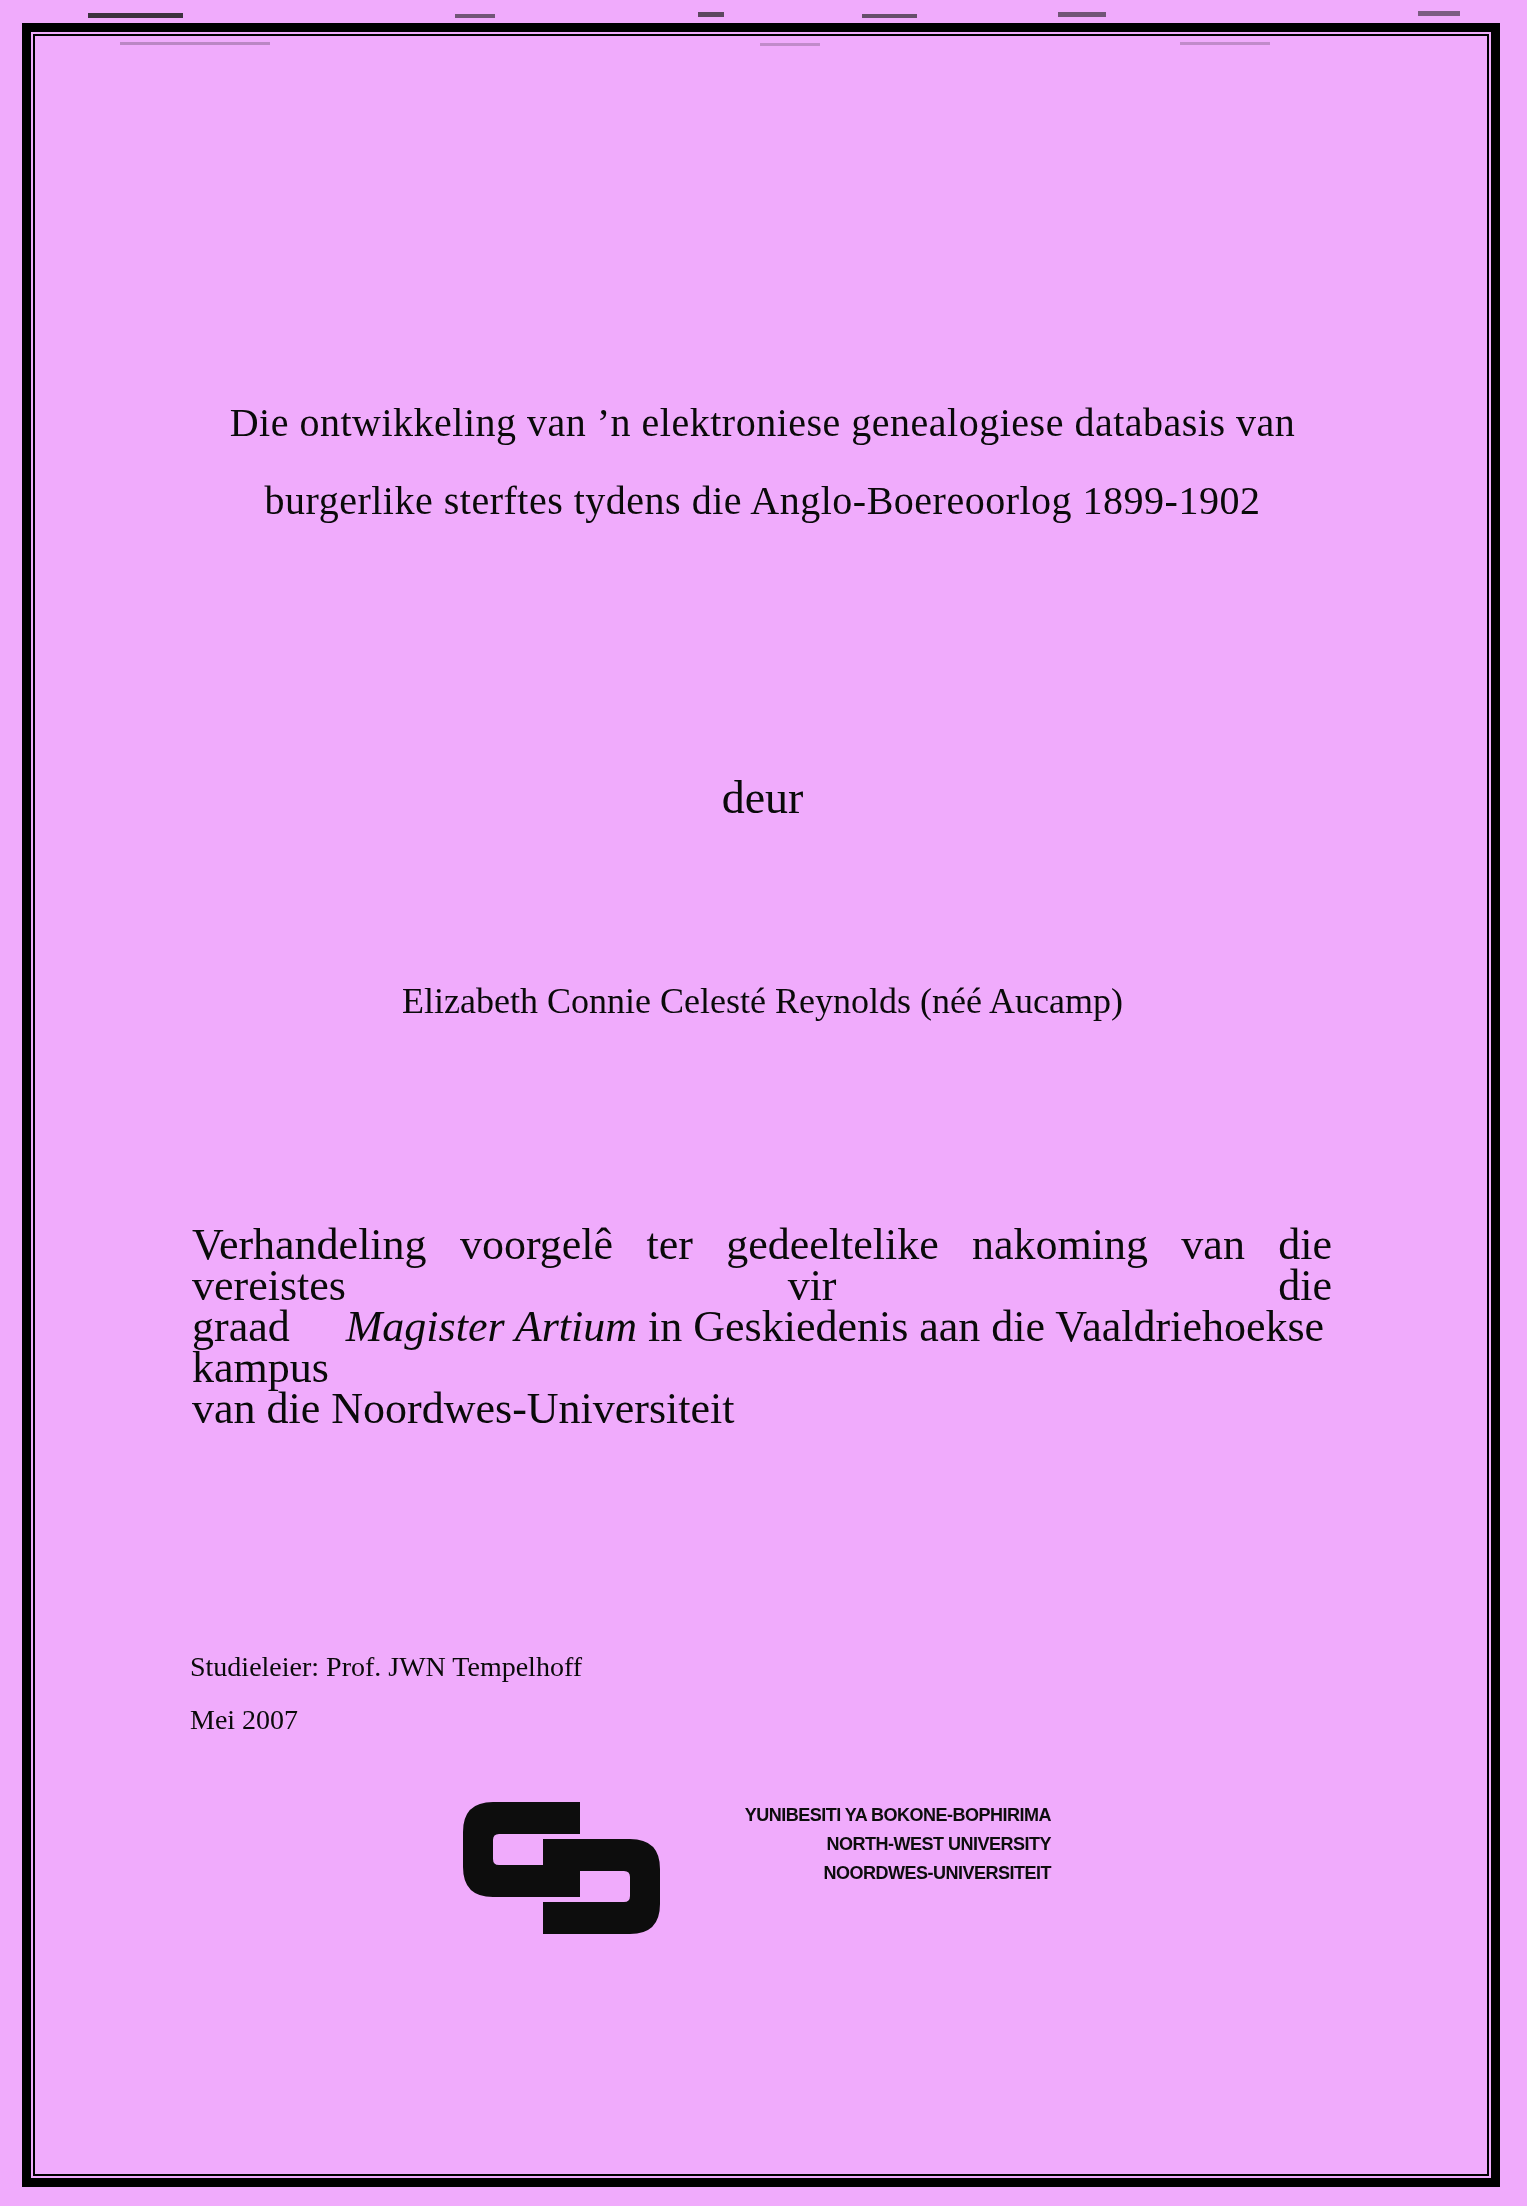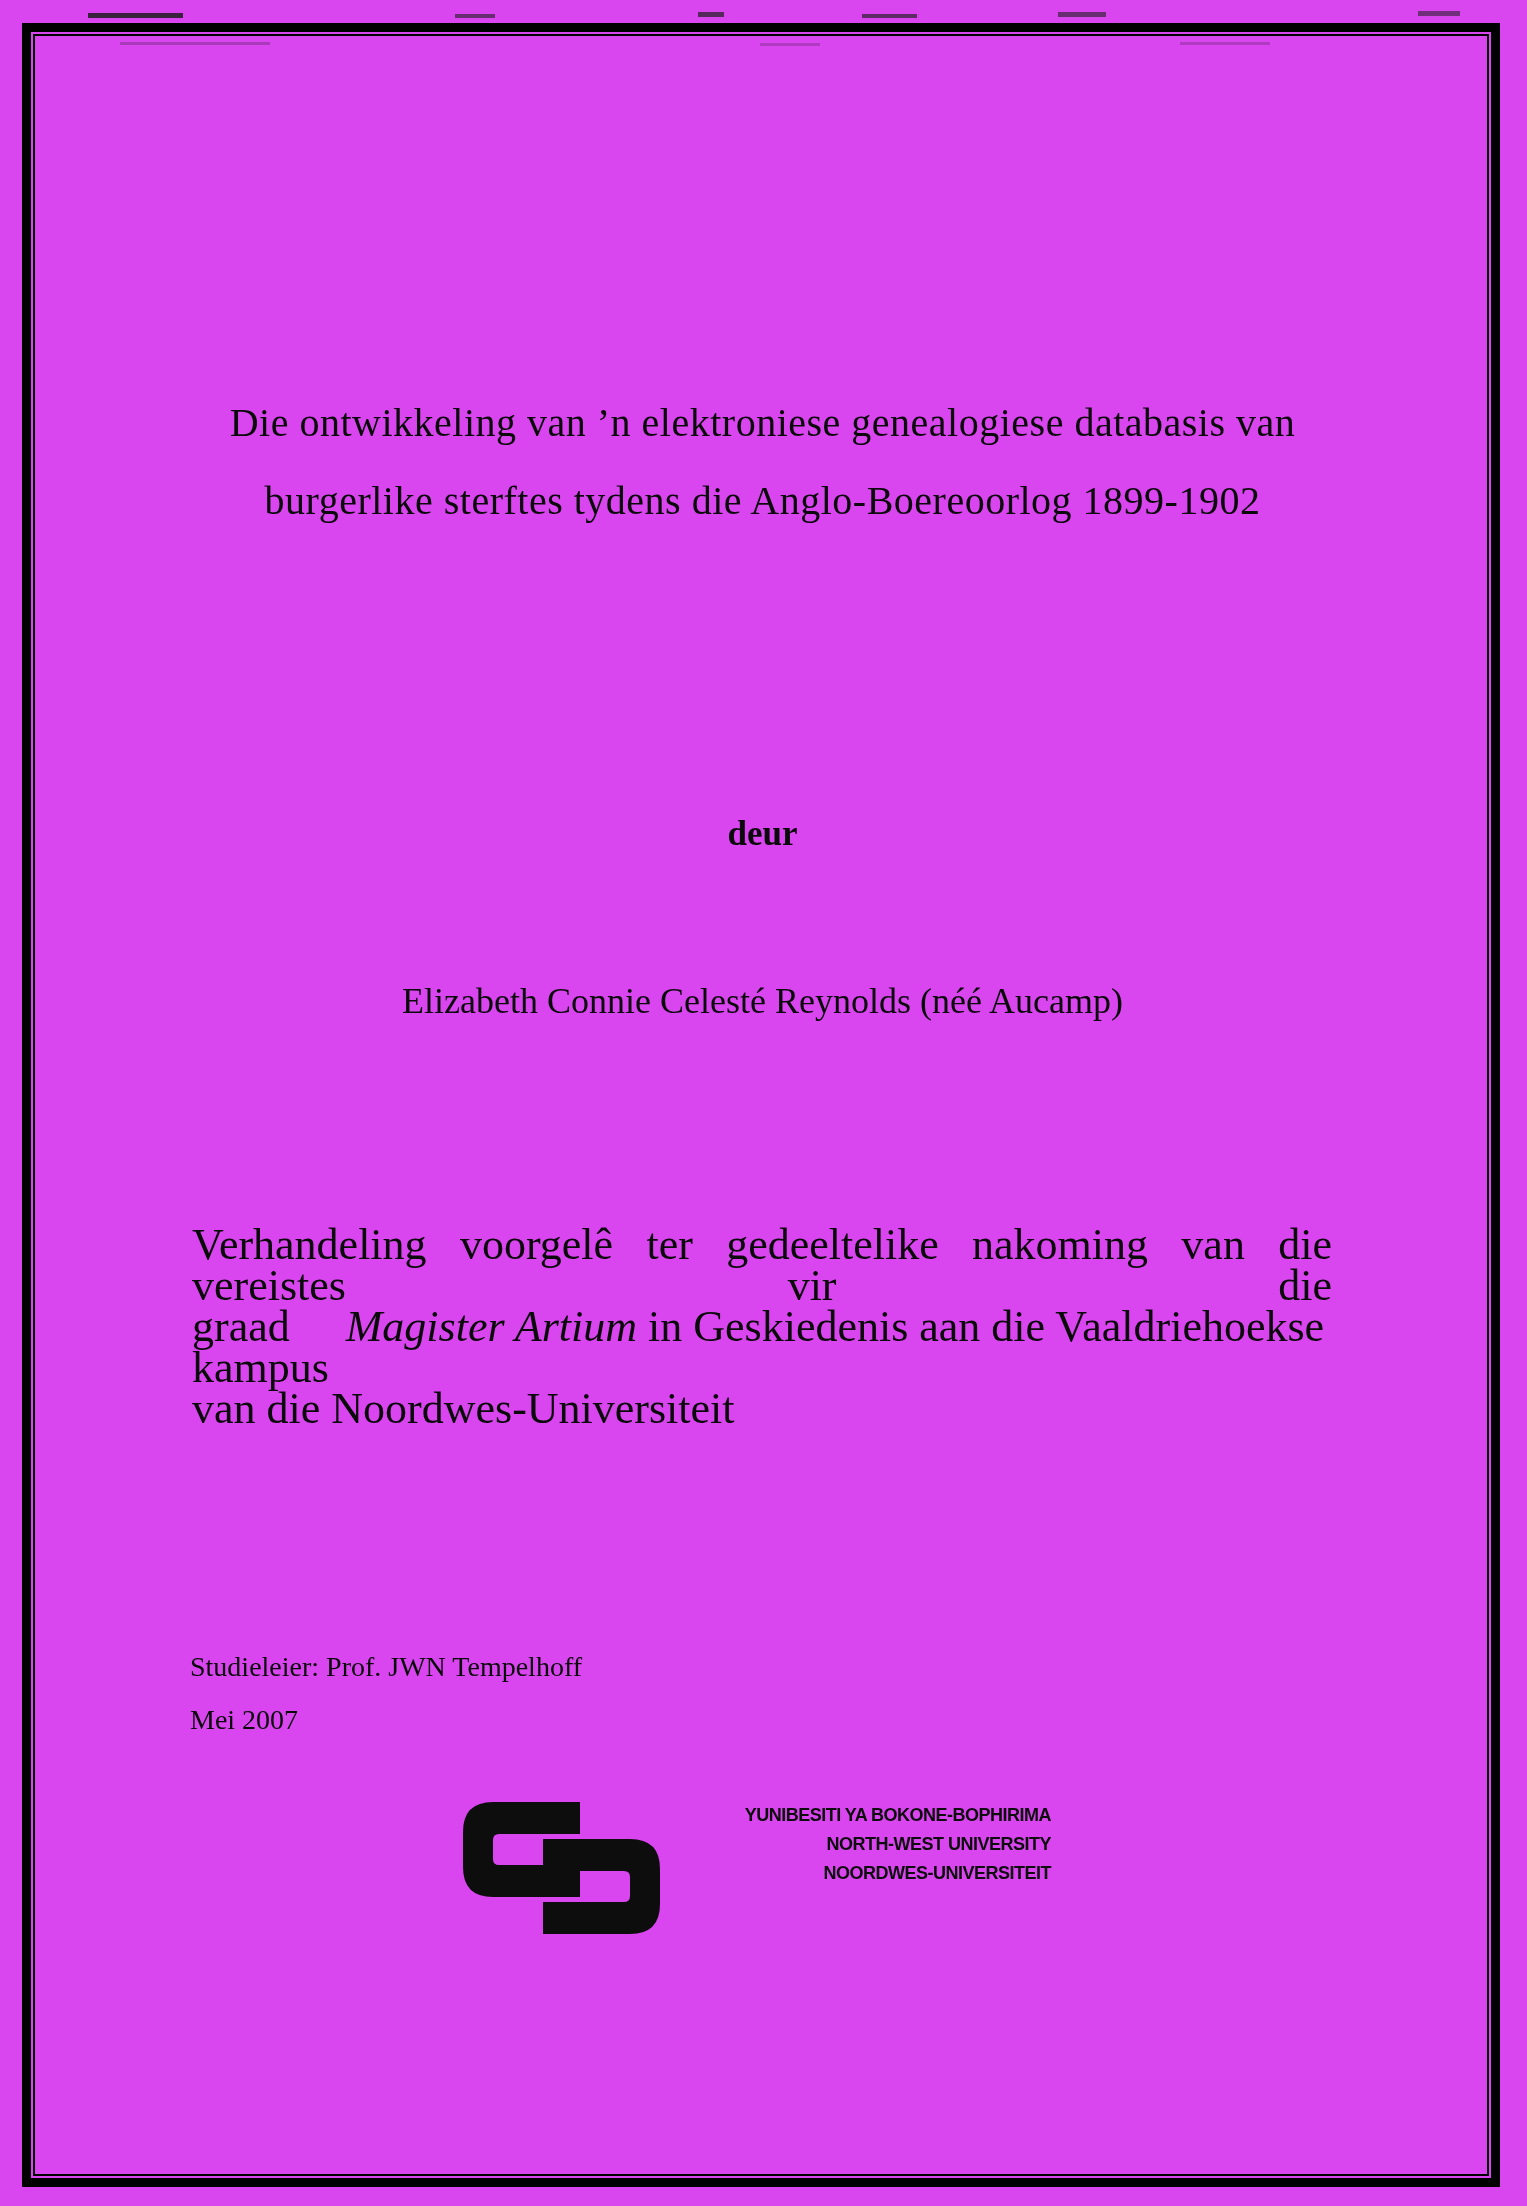--- a/index.html
+++ b/index.html
@@ -4,21 +4,21 @@
 <style>
   html, body {
     margin: 0;
     padding: 0;
     background: #ffffff;
   }
   .page {
     position: relative;
     width: 1527px;
     height: 2206px;
-    background: #d946ef;
+    background: #f0abfc;
     overflow: hidden;
     font-family: "Liberation Serif", "DejaVu Serif", serif;
     color: #0a0a0a;
   }
   
   .frame-outer {
     position: absolute;
     left: 22px; top: 23px; right: 27px; bottom: 19px;
     border: 9px solid #000000;
   }
@@ -41,24 +41,23 @@
 
   .title {
     position: absolute;
     left: 190px; top: 384px; width: 1145px;
     font-size: 40px; line-height: 78px;
     text-align: center;
     letter-spacing: 0.5px;
   }
   .byline {
     position: absolute;
-    left: 190px; top: 812px; width: 1145px;
-    font-size: 35px; line-height: 44px;
+    left: 190px; top: 776px; width: 1145px;
+    font-size: 46px; line-height: 44px;
     text-align: center;
-    font-weight: bold;
   }
   .author {
     position: absolute;
     left: 190px; top: 978px; width: 1145px;
     font-size: 36px; line-height: 46px;
     text-align: center;
   }
   .statement {
     position: absolute;
     left: 192px; top: 1224px; width: 1140px;

